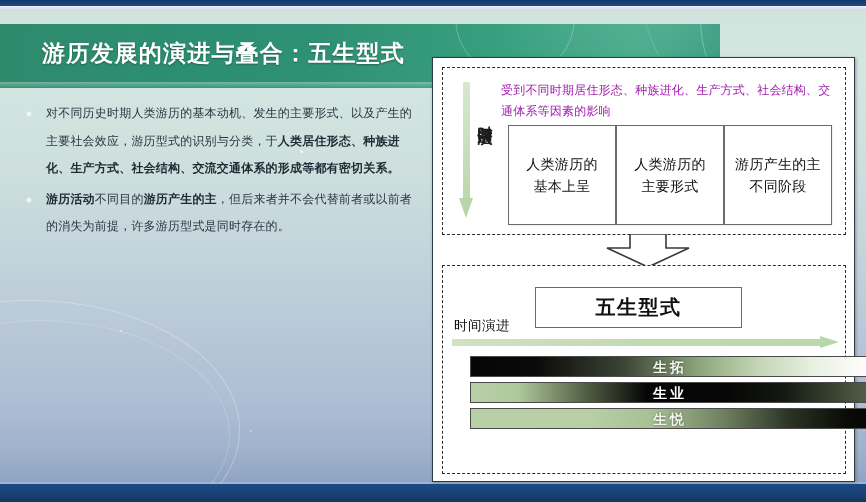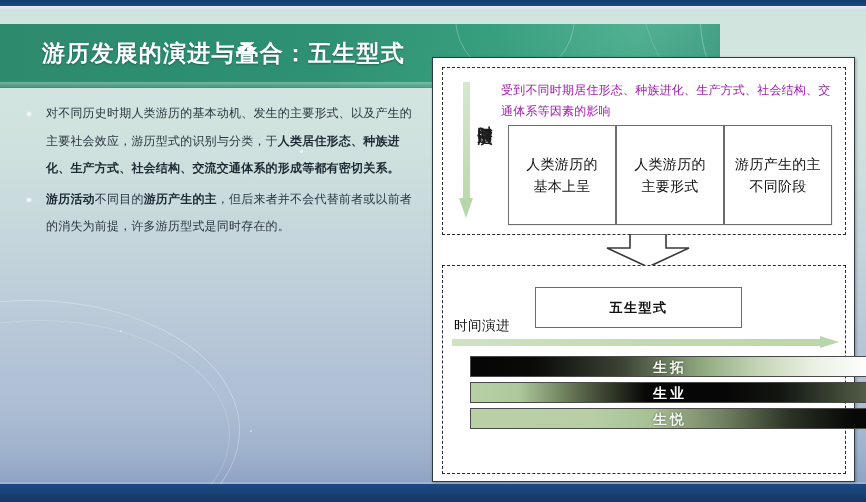--- a/index.html
+++ b/index.html
@@ -165,21 +165,21 @@
     position: absolute; left: 172px; top: 176px; width: 86px; height: 34px;
   }
   .big-arrow svg { display: block; }
 
   
   .five-title-box {
     position: absolute; left: 92px; top: 21px; width: 207px; height: 41px;
     border: 1.6px solid #6b6b6b; background: #fff;
     display: flex; align-items: center; justify-content: center;
     font-family: Liberation Sans, sans-serif;
-    font-size: 13px; font-weight: 600; color: #101010; letter-spacing: 1.5px;
+    font-size: 20px; font-weight: 600; color: #101010; letter-spacing: 1.5px;
   }
   .h-label {
     position: absolute; left: 11px; top: 51px;
     font-family: "DejaVu Serif","Liberation Serif", serif;
     font-size: 13.5px; color: #121212; letter-spacing: 0.5px;
   }
   .h-arrow {
     position: absolute; left: 9px; top: 70px; width: 387px; height: 13px;
   }
   .h-arrow .shaft {

